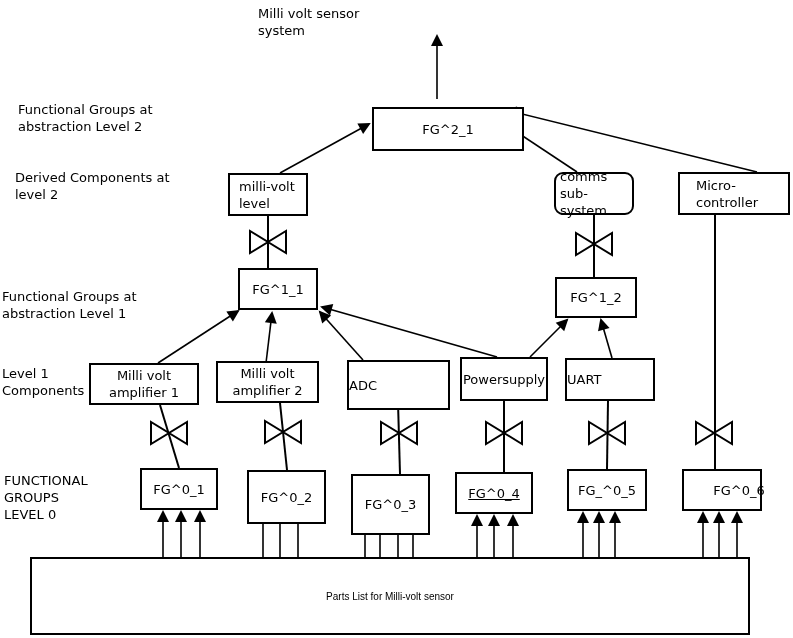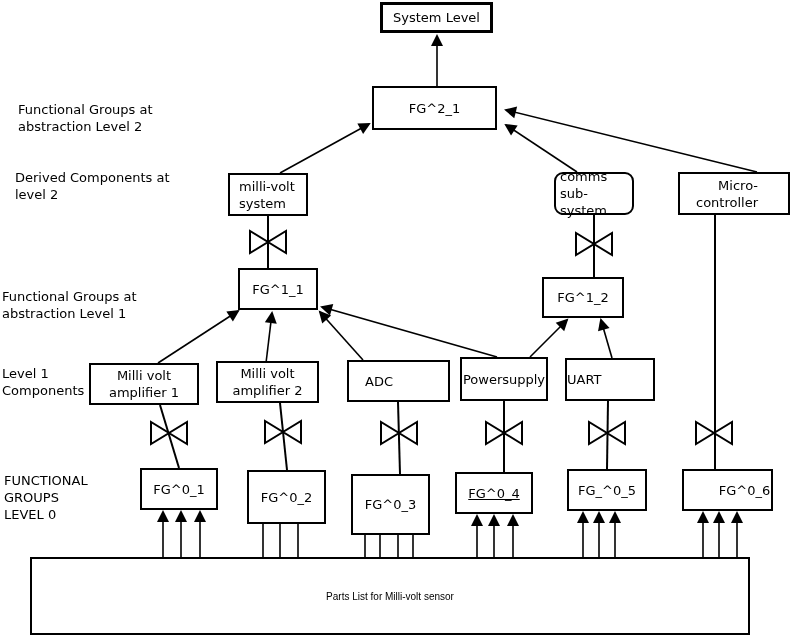--- a/index.html
+++ b/index.html
@@ -110,55 +110,56 @@
       <line x1="513" y1="557" x2="513" y2="516" marker-end="url(#ah)"></line>
       <line x1="583" y1="557" x2="583" y2="513" marker-end="url(#ah)"></line>
       <line x1="599" y1="557" x2="599" y2="513" marker-end="url(#ah)"></line>
       <line x1="615" y1="557" x2="615" y2="513" marker-end="url(#ah)"></line>
       <line x1="703" y1="557" x2="703" y2="513" marker-end="url(#ah)"></line>
       <line x1="719" y1="557" x2="719" y2="513" marker-end="url(#ah)"></line>
       <line x1="737" y1="557" x2="737" y2="513" marker-end="url(#ah)"></line>
     </g>
   </svg>
 
+  <div class="flabel" style="left:258px;top:5px;">Milli volt sensor
+system</div>
   <div class="flabel" style="left:18px;top:101px;">Functional Groups at
 abstraction Level 2</div>
   <div class="flabel" style="left:15px;top:169px;">Derived Components at
 level 2</div>
   <div class="flabel" style="left:2px;top:288px;">Functional Groups at
 abstraction Level 1</div>
   <div class="flabel" style="left:2px;top:365px;">Level  1
 Components</div>
   <div class="flabel" style="left:4px;top:472px;">FUNCTIONAL
 GROUPS
 LEVEL 0</div>
 
-  <div class="box" id="system-level" style="left:380px;top:2px;width:113px;height:31px;">System Level</div>
-  <div class="box" style="left:372px;top:86px;width:125px;height:44px;">FG^2_1</div>
+  <div class="box" style="left:372px;top:107px;width:152px;height:44px;">FG^2_1</div>
 
   <div class="box al" style="left:228px;top:173px;width:80px;height:43px;padding-left:9px;">milli-volt
-system</div>
+level</div>
   <div class="box al" style="left:554px;top:172px;width:80px;height:43px;padding-left:4px;border-radius:9px;">comms
 sub-system</div>
-  <div class="box al" style="left:678px;top:172px;width:112px;height:43px;padding-left:16px;text-align:right;">Micro-
+  <div class="box al" style="left:678px;top:172px;width:112px;height:43px;padding-left:16px;">Micro-
 controller</div>
 
   <div class="box" style="left:238px;top:268px;width:80px;height:42px;">FG^1_1</div>
-  <div class="box" style="left:542px;top:277px;width:82px;height:41px;">FG^1_2</div>
+  <div class="box" style="left:555px;top:277px;width:82px;height:41px;">FG^1_2</div>
 
   <div class="box" style="left:89px;top:363px;width:110px;height:42px;">Milli volt
 amplifier 1</div>
   <div class="box" style="left:216px;top:361px;width:103px;height:42px;">Milli volt
 amplifier 2</div>
-  <div class="box al" style="left:347px;top:360px;width:103px;height:42px;padding-left:16px;">ADC</div>
+  <div class="box al" style="left:347px;top:360px;width:103px;height:50px;padding-left:0;">ADC</div>
   <div class="box" style="left:460px;top:357px;width:88px;height:44px;">Powersupply</div>
   <div class="box al" style="left:565px;top:358px;width:90px;height:43px;">UART</div>
 
   <div class="box" style="left:140px;top:468px;width:78px;height:42px;">FG^0_1</div>
   <div class="box" style="left:247px;top:470px;width:79px;height:54px;">FG^0_2</div>
   <div class="box" style="left:351px;top:474px;width:79px;height:61px;">FG^0_3</div>
   <div class="box" style="left:455px;top:472px;width:78px;height:42px;text-decoration:underline;">FG^0_4</div>
   <div class="box" style="left:567px;top:469px;width:80px;height:42px;">FG_^0_5</div>
-  <div class="box" style="left:682px;top:469px;width:91px;height:42px;padding-left:34px;">FG^0_6</div>
+  <div class="box" style="left:682px;top:469px;width:80px;height:42px;padding-left:34px;">FG^0_6</div>
 
   <div class="box" id="parts-list" style="left:30px;top:557px;width:720px;height:78px;">Parts List for Milli-volt sensor</div>
 
 </div>
 
 </body></html>

